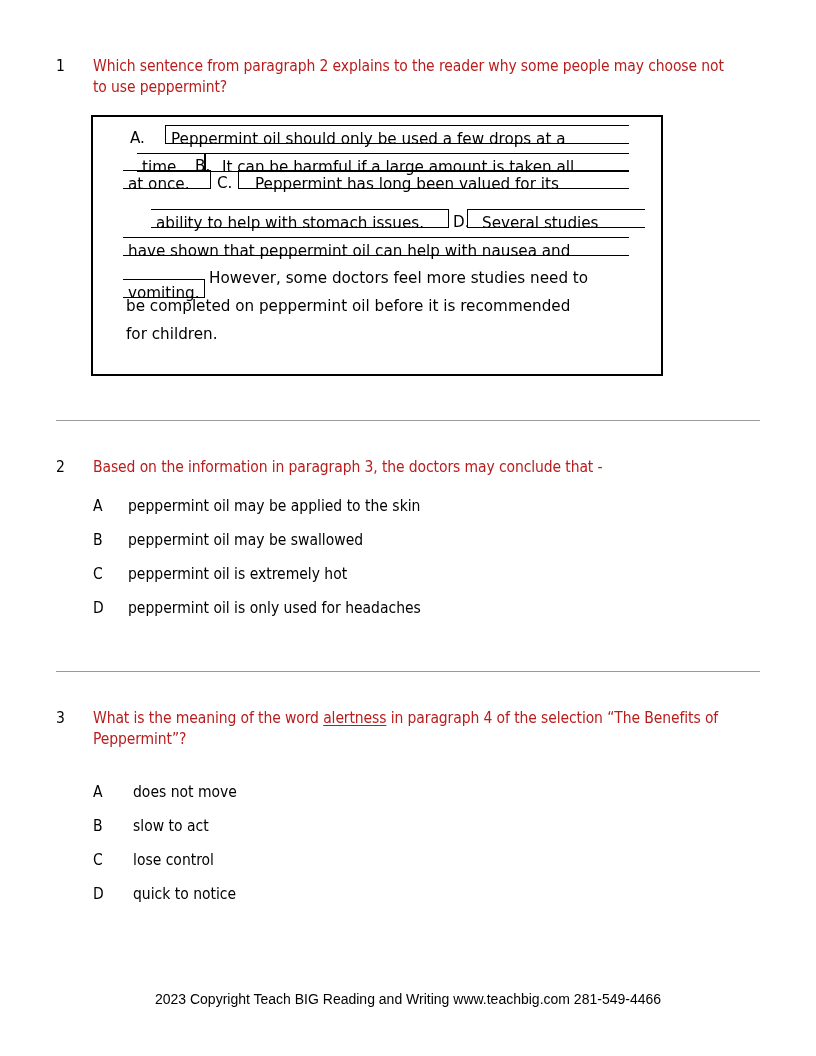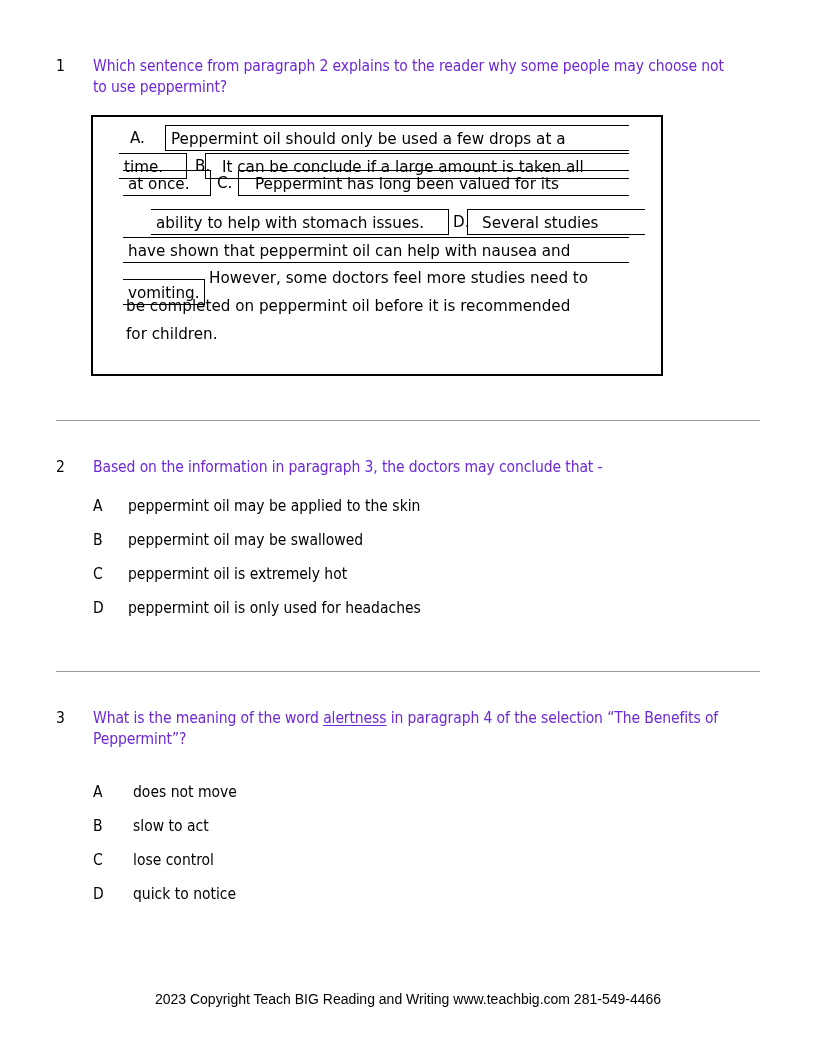--- a/index.html
+++ b/index.html
@@ -47,21 +47,21 @@
     color: #000;
   }
 
   .qtext {
     font-family: "DejaVu Sans Condensed", "Liberation Sans Narrow", "Liberation Sans", sans-serif;
     font-stretch: condensed;
     font-size: 15.5px;
     line-height: 21px;
     letter-spacing: -0.1px;
     width: 648px;
-    color: #6d28d9;
+    color: #b91c1c;
   }
 
   .qtext u {
     text-decoration: underline;
     text-underline-offset: 2px;
   }
 
   
   .options {
     margin-top: 18px;
@@ -125,21 +125,21 @@
     font-size: 15.2px;
     line-height: 28px;
     white-space: nowrap;
     color: #000;
   }
 
   
   .seg {
     position: absolute;
     top: 0;
-    height: 26px;
+    height: 19px;
     line-height: 26px;
     box-sizing: border-box;
     white-space: nowrap;
   }
   .seg.bx-open-right {           
     border: 1.5px solid #000;
     border-right: none;
   }
   .seg.bx-open-left {            
     border: 1.5px solid #000;
@@ -197,26 +197,26 @@
     <div class="passage-lines">
 
       <div class="pline" style="top:8px;">
         <span class="letter-lbl" style="left:37px;">A.</span>
         <span class="seg bx-open-right" style="left:72px; width:464px;">
           <span class="pad">Peppermint oil should only be used a few drops at a</span>
         </span>
       </div>
 
       <div class="pline" style="top:36px;">
-        <span class="seg bx-open-left" style="left:26px; width:68px;">
+        <span class="seg bx-open-left" style="left:44px; width:68px;">
           <span class="pad">time.</span>
         </span>
         <span class="letter-lbl" style="left:102px;">B.</span>
         <span class="seg bx-open-right" style="left:112px; width:424px;">
-          <span class="pad" style="padding-left:16px;">It can be conclude if a large amount is taken all</span>
+          <span class="pad" style="padding-left:16px;">It can be harmful if a large amount is taken all</span>
         </span>
       </div>
 
       <div class="pline" style="top:53px;">
         <span class="seg bx-open-left" style="left:30px; width:88px;">
           <span class="pad">at once.</span>
         </span>
         <span class="letter-lbl" style="left:124px;">C.</span>
         <span class="seg bx-open-right" style="left:145px; width:391px;">
           <span class="pad" style="padding-left:16px;">Peppermint has long been valued for its</span>

